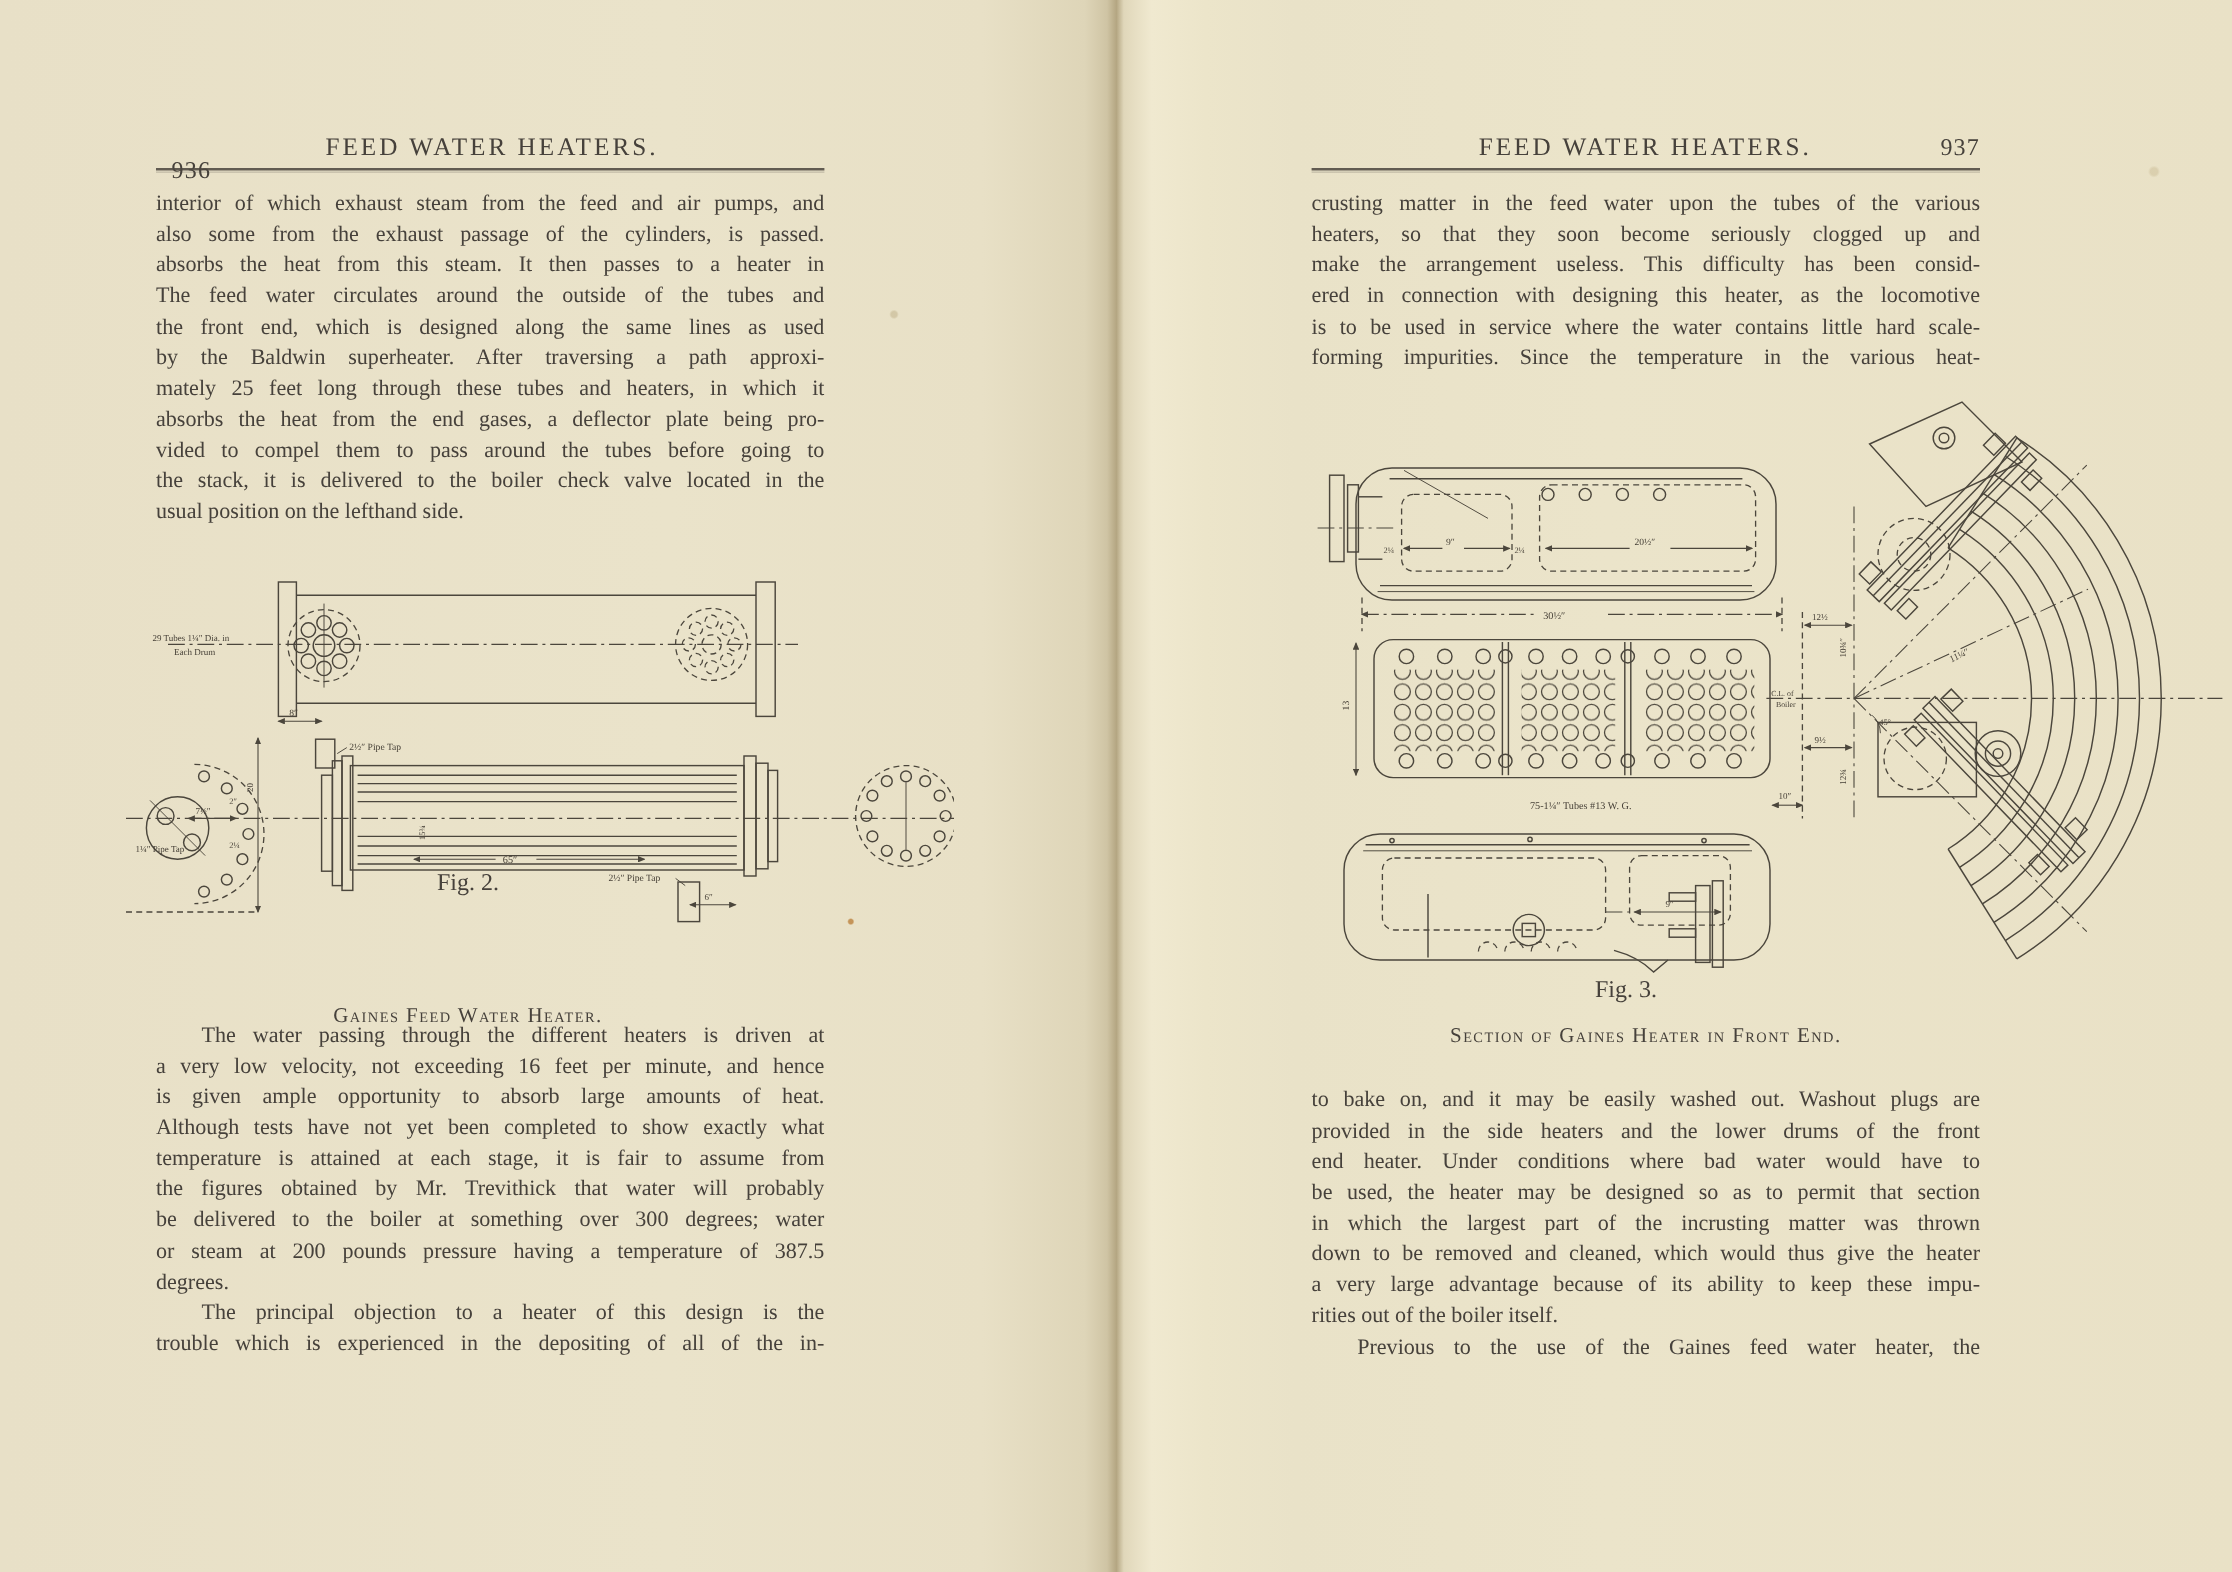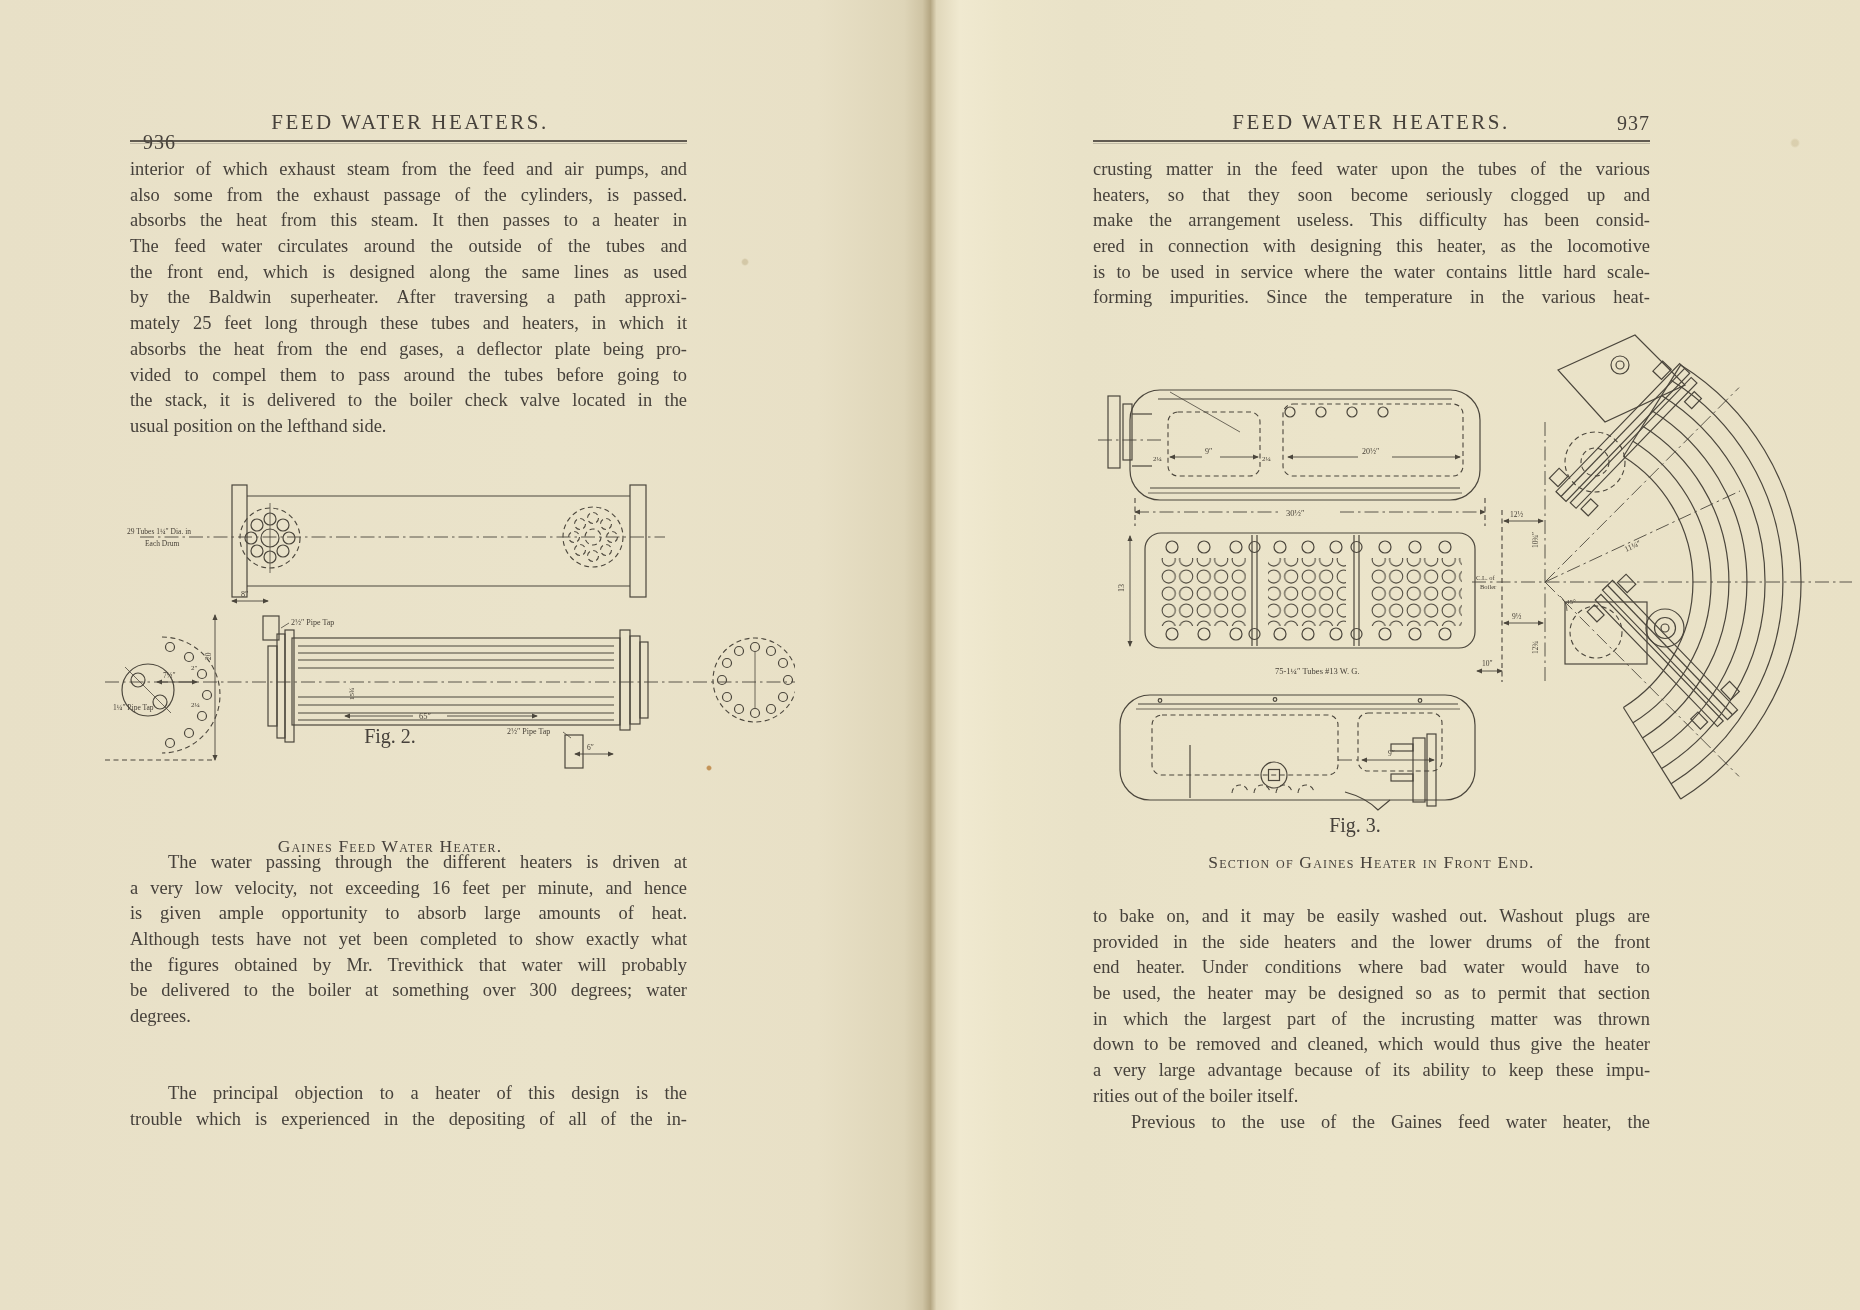--- a/index.html
+++ b/index.html
@@ -168,22 +168,24 @@
   </svg>
 
   <div class="cap-fig" style="left:105px;top:713px;width:570px;margin-top:12px;">Fig. 2.</div>
   <div class="cap-title" style="left:105px;top:836px;width:570px;">Gaines Feed Water Heater.</div>
 
   <div class="para indent" style="left:130px;top:850px;">
       <div class="tl j">The water passing through the different heaters is driven at</div>
       <div class="tl j">a very low velocity, not exceeding 16 feet per minute, and hence</div>
       <div class="tl j">is given ample opportunity to absorb large amounts of heat.</div>
       <div class="tl j">Although tests have not yet been completed to show exactly what</div>
+      <div class="tl j">temperature is attained at each stage, it is fair to assume from</div>
       <div class="tl j">the figures obtained by Mr. Trevithick that water will probably</div>
       <div class="tl j">be delivered to the boiler at something over 300 degrees; water</div>
+      <div class="tl j">or steam at 200 pounds pressure having a temperature of 387.5</div>
       <div class="tl">degrees.</div>
     </div>
   <div class="para indent" style="left:130px;top:1081px;">
       <div class="tl j">The principal objection to a heater of this design is the</div>
       <div class="tl j">trouble which is experienced in the depositing of all of the in-</div>
     </div>
 
   <div class="hdr-title" style="left:1161px;top:110px;width:420px;">FEED WATER HEATERS.</div>
   <div class="hdr-num" style="left:1610px;top:112px;width:40px;text-align:right;">937</div>
   <div class="rule" style="left:1093px;top:140px;width:557px;"></div>

